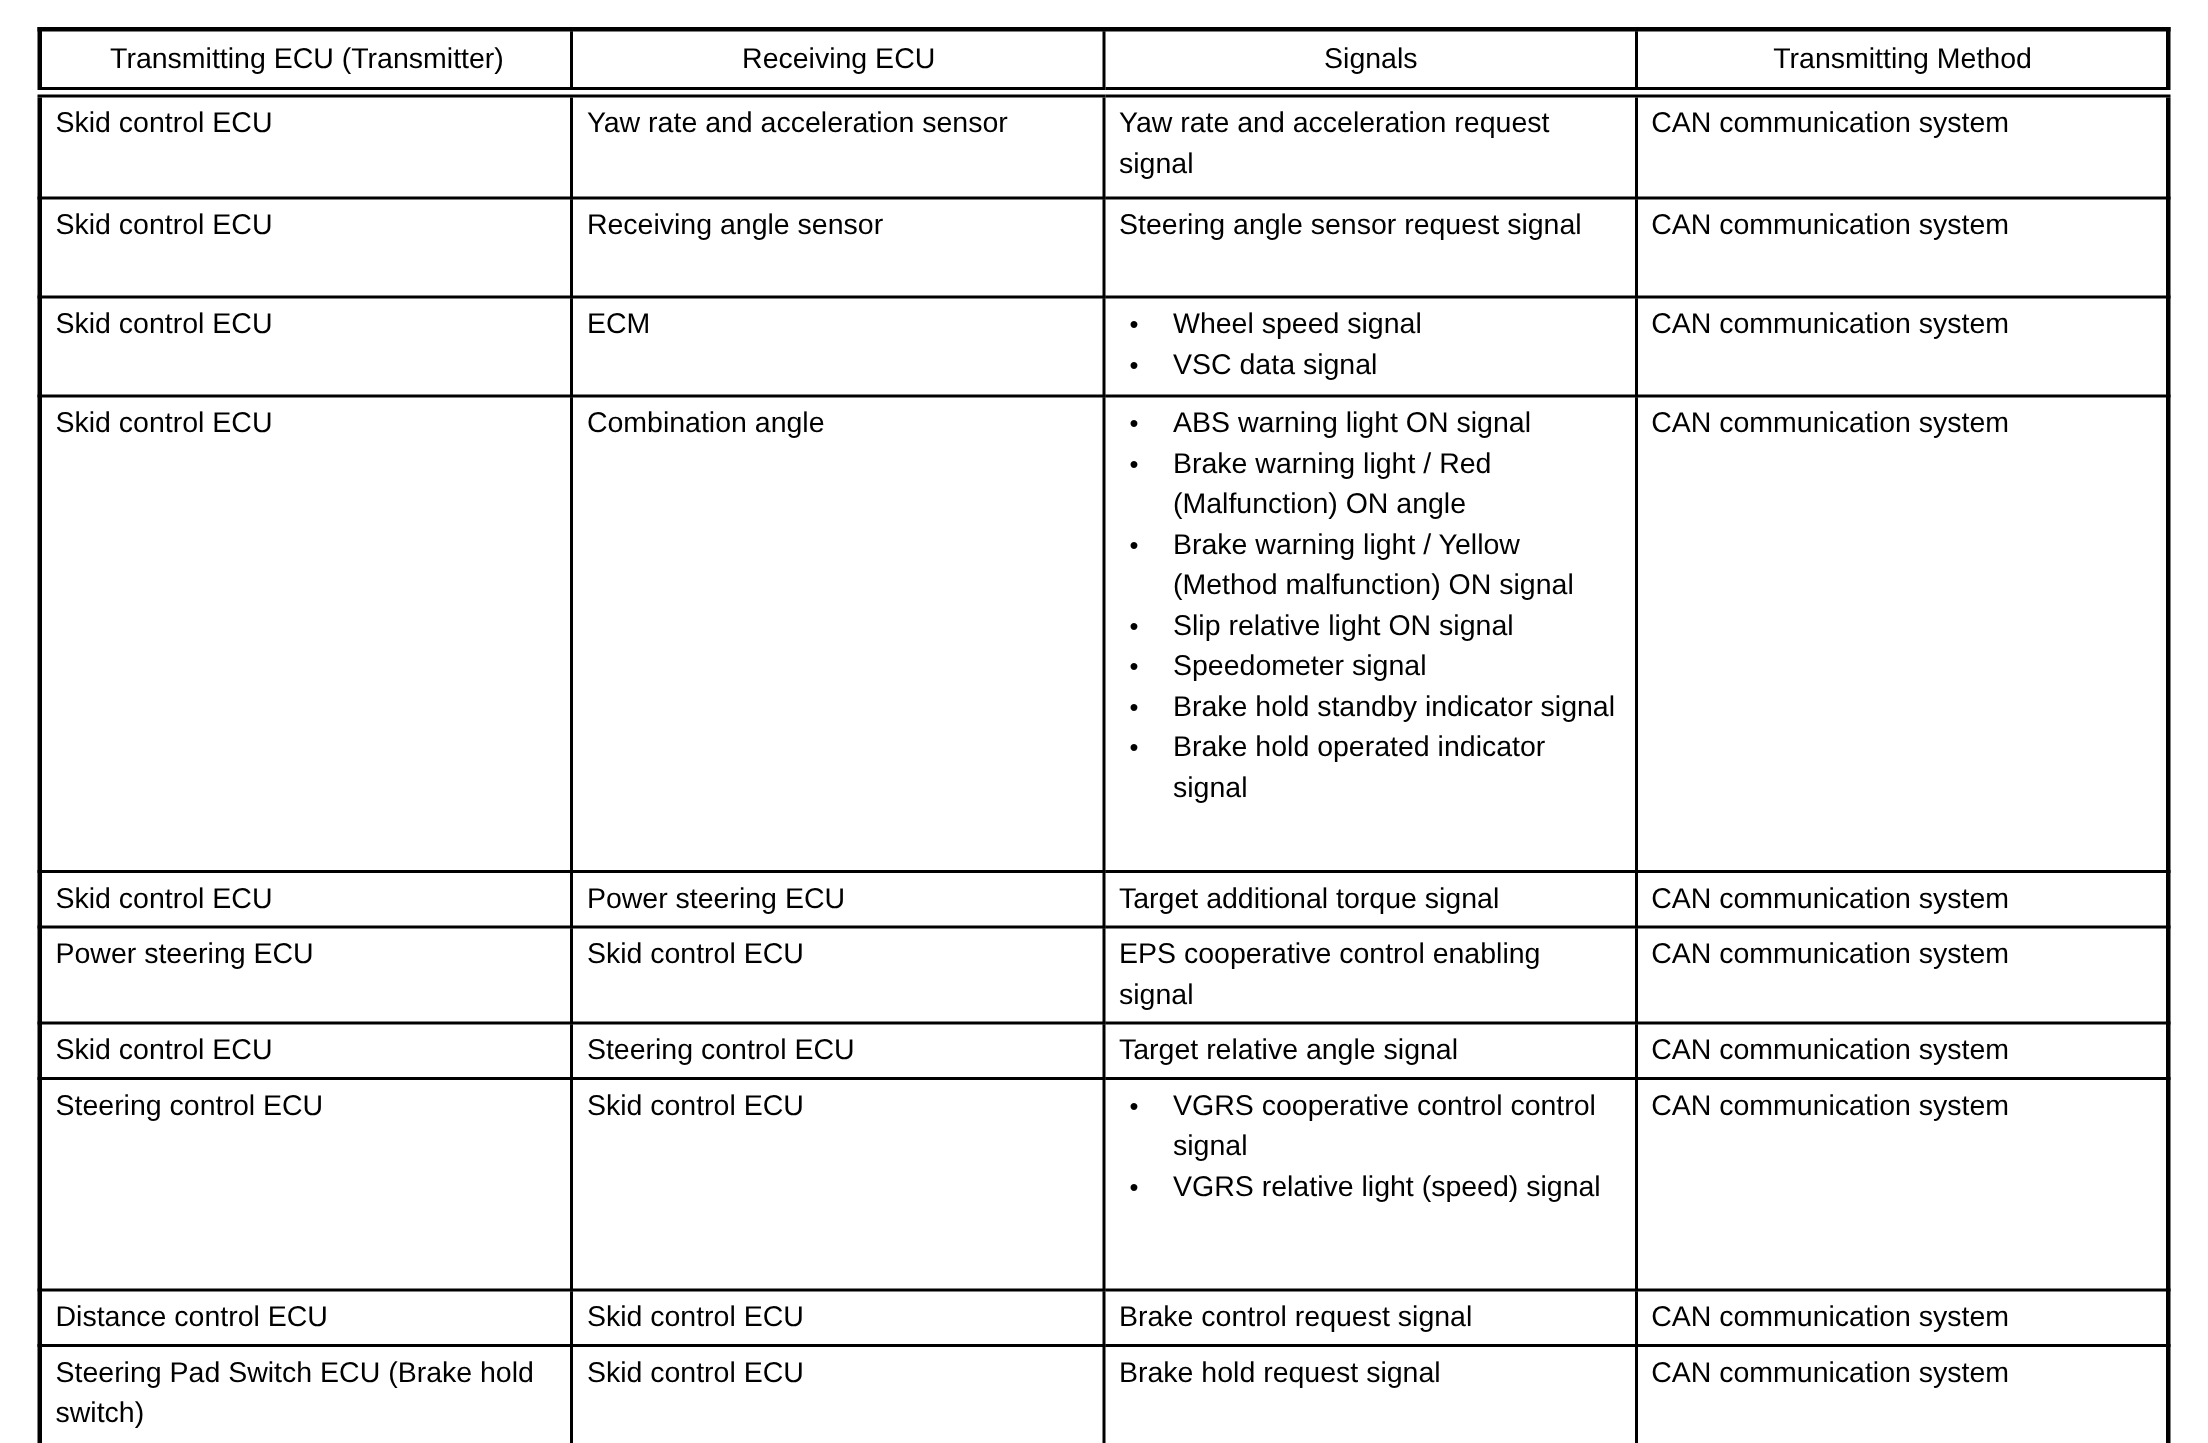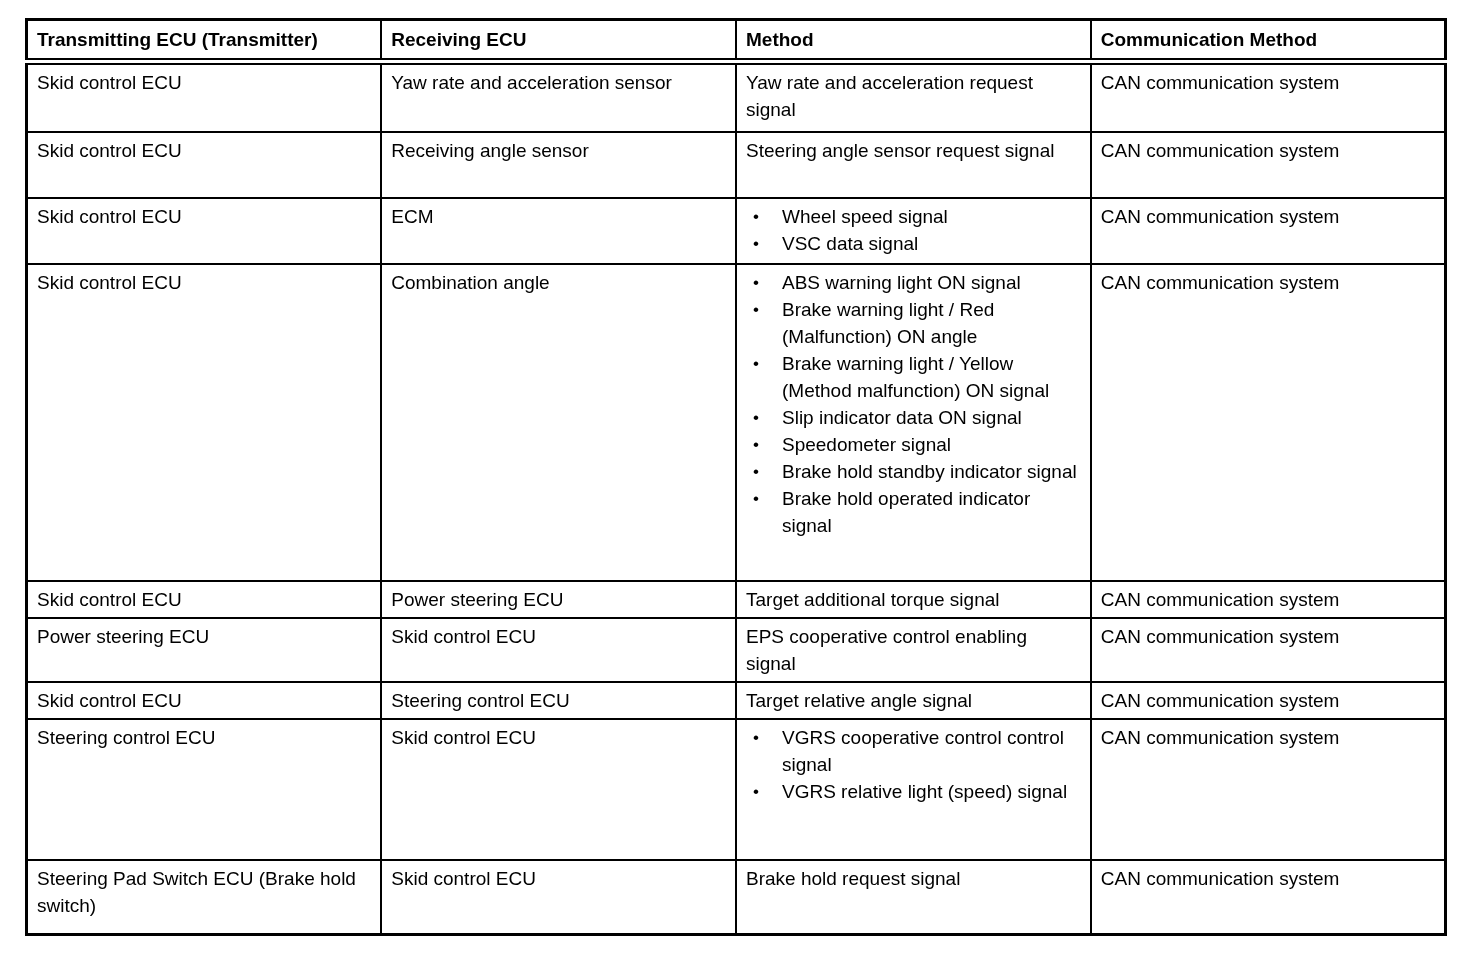--- a/index.html
+++ b/index.html
@@ -24,24 +24,25 @@
   }
   #ecu-table col { width: 25%; }
   #ecu-table th, #ecu-table td {
     border: 2px solid #000000;
     vertical-align: top;
     text-align: left;
     padding: 4px 8px 4px 9px;
     overflow: hidden;
   }
   #ecu-table th {
-    font-weight: bold;
+    font-weight: normal;
     border-bottom: 7px double #000000;
     padding-top: 5px;
     padding-bottom: 5px;
+    text-align: center;
   }
   tr.thick-top td { border-top: 4px solid #000000; }
   tr.hdr   { height: 38px; }
   tr.r1    { height: 70px; }
   tr.r2    { height: 66px; }
   tr.r3    { height: 66px; }
   tr.r4    { height: 317px; }
   tr.r5    { height: 35px; }
   tr.r6    { height: 60px; }
   tr.r7    { height: 31px; }
@@ -64,22 +65,22 @@
   <colgroup>
       <col>
       <col>
       <col>
       <col>
     </colgroup>
   <thead>
     <tr class="hdr">
       <th>Transmitting ECU (Transmitter)</th>
       <th>Receiving ECU</th>
-      <th>Method</th>
-      <th>Communication Method</th>
+      <th>Signals</th>
+      <th>Transmitting Method</th>
     </tr>
   </thead>
   <tbody>
 
     <tr class="r1">
       <td><span>Skid control ECU</span></td>
       <td><span>Yaw rate and acceleration sensor</span></td>
       <td><span>Yaw rate and acceleration request signal</span></td>
       <td><span>CAN communication system</span></td>
     </tr>
@@ -118,21 +119,21 @@
         <div class="bitem">
           <span class="bmark">•</span>
           <span class="btext">Brake warning light / Red (Malfunction) ON angle</span>
         </div>
         <div class="bitem">
           <span class="bmark">•</span>
           <span class="btext">Brake warning light / Yellow (Method malfunction) ON signal</span>
         </div>
         <div class="bitem">
           <span class="bmark">•</span>
-          <span class="btext">Slip indicator data ON signal</span>
+          <span class="btext">Slip relative light ON signal</span>
         </div>
         <div class="bitem">
           <span class="bmark">•</span>
           <span class="btext">Speedometer signal</span>
         </div>
         <div class="bitem">
           <span class="bmark">•</span>
           <span class="btext">Brake hold standby indicator signal</span>
         </div>
         <div class="bitem">
@@ -173,20 +174,26 @@
           <span class="btext">VGRS cooperative control control signal</span>
         </div>
         <div class="bitem">
           <span class="bmark">•</span>
           <span class="btext">VGRS relative light (speed) signal</span>
         </div>
       </td>
       <td><span>CAN communication system</span></td>
     </tr>
 
+    <tr class="r9 thick-top">
+      <td><span>Distance control ECU</span></td>
+      <td><span>Skid control ECU</span></td>
+      <td><span>Brake control request signal</span></td>
+      <td><span>CAN communication system</span></td>
+    </tr>
 
     <tr class="r10">
       <td><span>Steering Pad Switch ECU (Brake hold switch)</span></td>
       <td><span>Skid control ECU</span></td>
       <td><span>Brake hold request signal</span></td>
       <td><span>CAN communication system</span></td>
     </tr>
 
   </tbody>
 </table>

